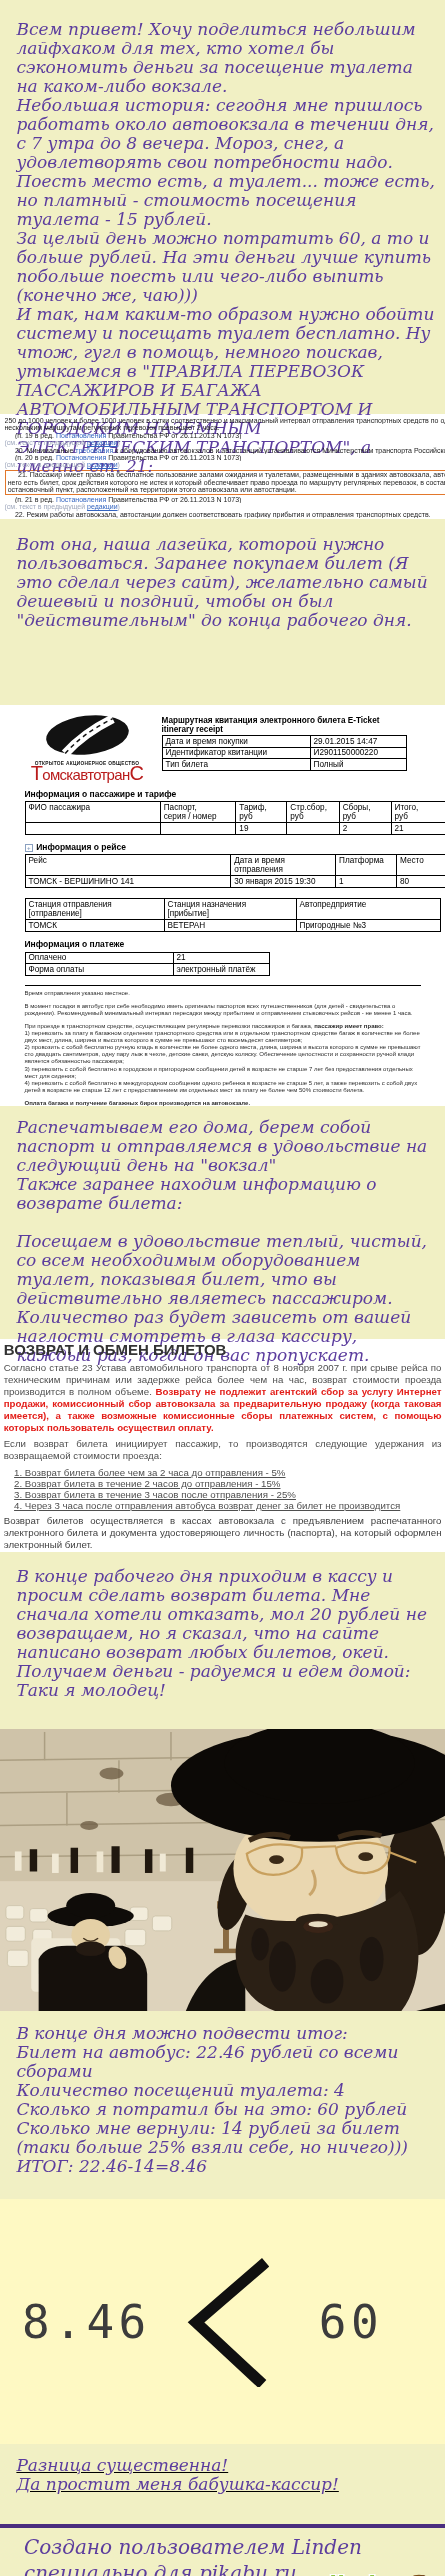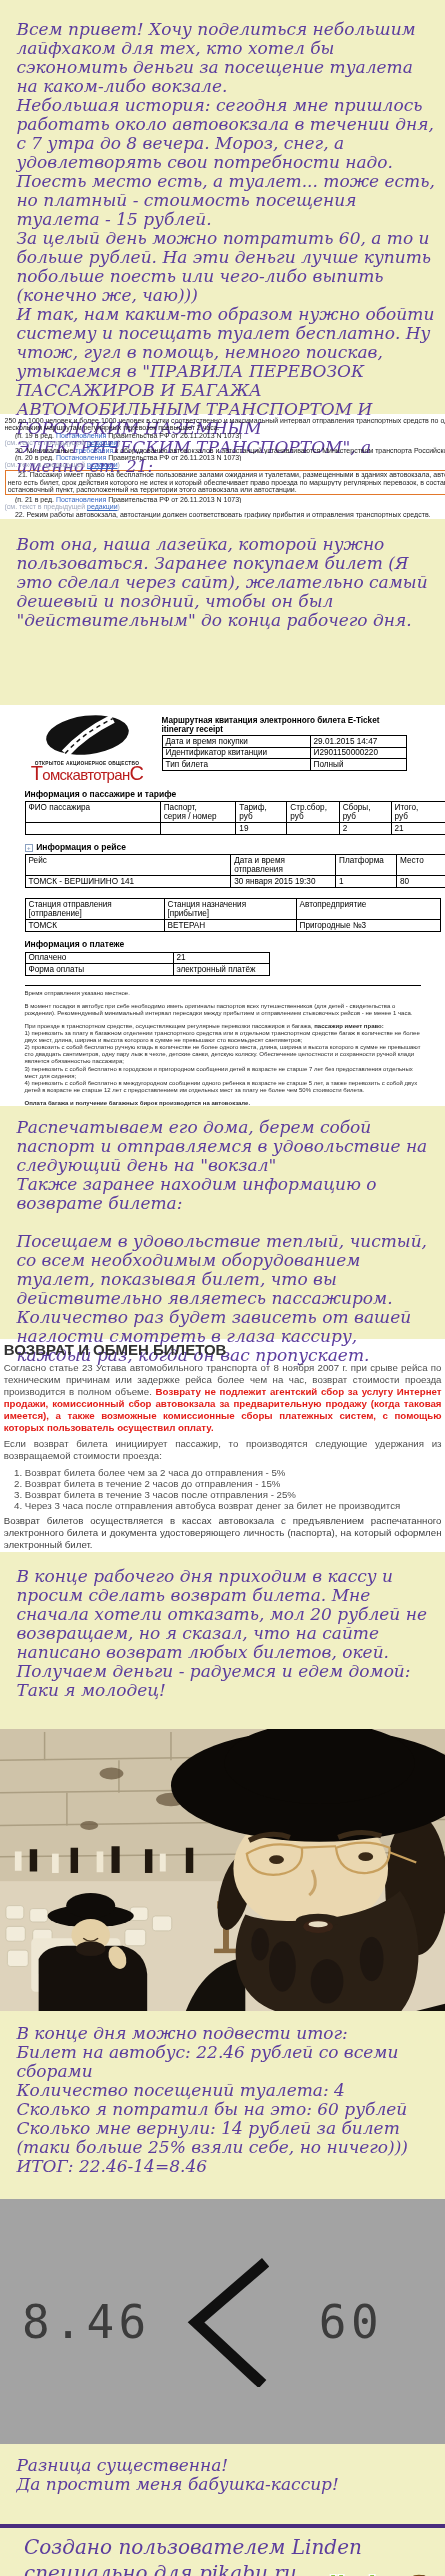--- a/index.html
+++ b/index.html
@@ -8,21 +8,21 @@
   .wbox{background:#FFFFFF;box-sizing:border-box;}
   .ptext{color:#5C3D9E;font-family:"DejaVu Serif",serif;font-style:italic;font-size:17px;line-height:19px;}
 
   
   #sec-intro{height:414px;padding:20px 10.4px 0 16.4px;}
   #sec-lazeyka{height:186px;padding:16.4px 10.4px 0 16.4px;}
   #sec-after-ticket{height:233px;padding:12px 10.4px 0 16.4px;}
   #sec-after-ticket .ptext:last-child{margin-top:19.3px;}
   #sec-cashier{height:177px;padding:15px 10.4px 0 16.4px;}
   #sec-summary{height:188px;padding:13.4px 10.4px 0 16.4px;}
-  #sec-closing{height:80px;padding:12px 10.4px 0 16.4px;}
+  #sec-closing{height:80px;padding:12px 10.4px 0 16.4px;text-decoration:underline;}
 
   
   #sec-law{height:105px;padding:3px 0 0 4.5px;font-size:7px;line-height:7.4px;color:#222;overflow:hidden;}
   .law-line{white-space:nowrap;overflow:hidden;}
   .law-line.ind{padding-left:10.4px;}
   .law-line.gray{color:#9FA8BD;}
   .law-link{color:#3465C0;text-decoration:underline;cursor:pointer;}
   .law-box{border:1.5px solid #E2772B;width:491px;padding:0.7px 2.2px;margin:0.7px 0;box-sizing:border-box;}
 
   
@@ -46,28 +46,28 @@
   .t-fine p{margin:0 0 6px 0;}
   .t-fine p.nomb{margin-bottom:0;}
   .t-li{margin:0;}
 
   
   #sec-refund{height:213px;padding:4.5px 4.5px 0 3.7px;color:#4f4f4f;font-size:9.7px;line-height:12px;text-align:justify;overflow:hidden;}
   .refund-title{font-size:15px;font-weight:bold;color:#333;margin:0 0 6px 0;text-align:left;}
   #sec-refund p{margin:0 0 4.5px 0;}
   .red{color:#E31E19;font-weight:bold;}
   .refund-li{line-height:11px;padding-left:10.4px;}
-  .refund-list{margin:0 0 4.5px 0;}
+  .refund-list{margin:0 0 4.5px 0;text-decoration:underline;}
   .bold-p{font-weight:normal;color:#3f3f3f;}
 
   
   #sec-photo{height:282px;background:#cbbfa5;font-size:0;}
 
   
-  #sec-compare{height:245px;display:flex;align-items:center;padding-left:22px;box-sizing:border-box;background:#a3a3a3;}
+  #sec-compare{height:245px;display:flex;align-items:center;padding-left:22px;box-sizing:border-box;background:#fef9c3;}
   .cmp-num{font-family:"DejaVu Sans Mono",monospace;font-size:46px;color:#3c3c3c;letter-spacing:4.5px;}
   .cmp-op{margin:0 28px 0 36px;}
   #cmp-right{margin-left:22px;}
 
   .divider{height:3.7px;background:#4A2D7F;}
 
   
   #sec-footer{height:92px;padding:6px 10.4px 0 24px;position:relative;}
   .ftext{font-size:20px;line-height:26px;}
   .plogo{position:absolute;right:12px;bottom:18px;display:flex;align-items:center;gap:1.5px;}

